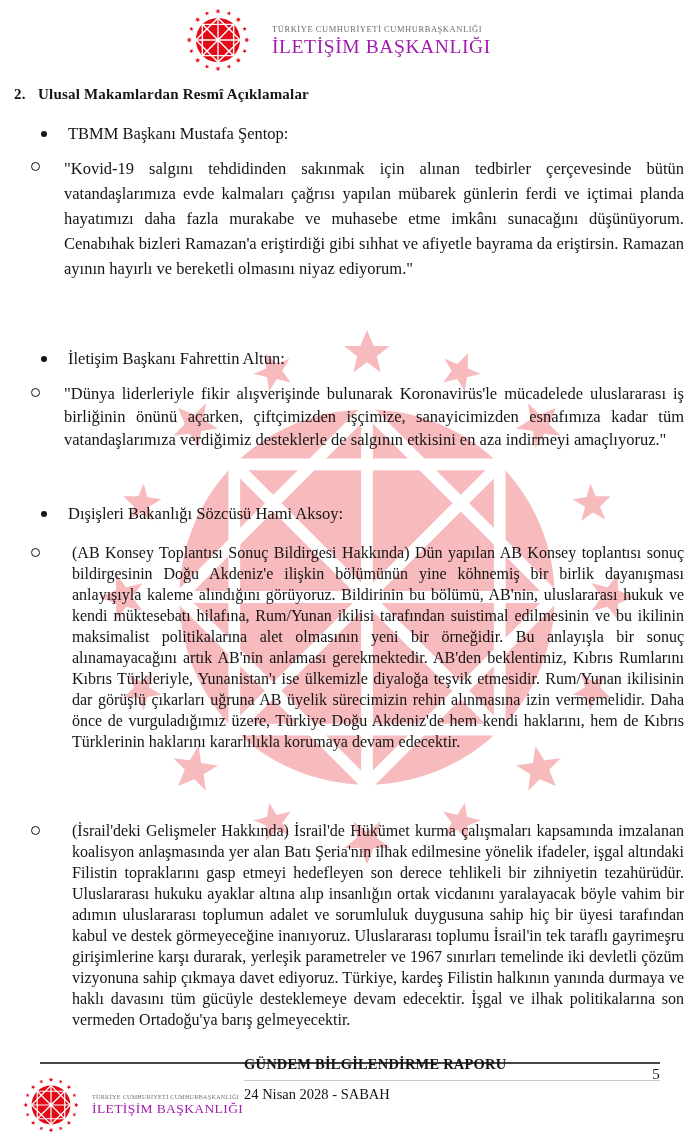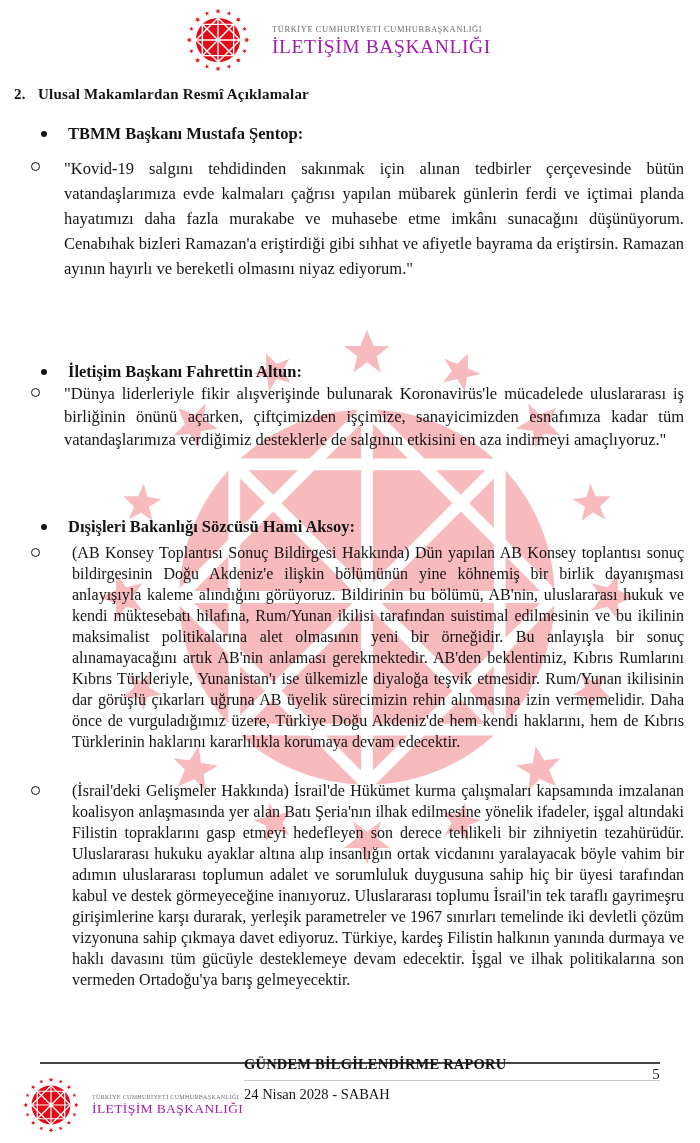--- a/index.html
+++ b/index.html
@@ -26,43 +26,43 @@
   .brand-bottom{
     font-size:19.5px;letter-spacing:0.6px;color:#a21caf;white-space:nowrap;margin-top:2px;
   }
   
   .content{position:absolute;inset:0;z-index:2;}
   h1.doc-heading{
     position:absolute;left:14px;top:86px;margin:0;
     font-size:15px;font-weight:bold;letter-spacing:0.2px;
   }
   h1 .h-num{display:inline-block;width:24px;}
-  .label{position:absolute;left:40px;font-weight:bold;font-size:16.5px;}
+  .label{position:absolute;left:40px;font-weight:normal;font-size:16.5px;}
   .label .disc{
     position:absolute;left:1px;top:7px;width:6px;height:6px;border-radius:50%;background:#141414;
   }
   .label .label-text{margin-left:28px;}
   .para{position:absolute;left:30px;width:654px;}
   .para .ring{
     position:absolute;left:1px;top:6px;width:7px;height:7px;border-radius:50%;
     border:1.3px solid #141414;background:transparent;
   }
   .para .para-text{
     display:block;margin-left:34px;text-align:justify;
   }
   .lh25 .para-text{font-size:16.5px;line-height:25px;}
   .lh23 .para-text{font-size:16.5px;line-height:23px;}
   .lh21 .para-text{font-size:16px;line-height:21px;margin-left:42px;}
   .pos-label1{top:124px;}
   .pos-para1{top:156px;}
-  .pos-label2{top:362px;}
+  .pos-label2{top:349px;}
   .pos-para2{top:382px;}
-  .pos-label3{top:517px;}
+  .pos-label3{top:504px;}
   .pos-para3a{top:542px;}
-  .pos-para3b{top:780px;}
+  .pos-para3b{top:820px;}
   
   .footer-rule{
     position:absolute;left:40px;top:1062px;width:620px;height:2px;background:#454545;z-index:2;
   }
   .page-number{
     position:absolute;left:646px;top:1066px;width:20px;text-align:center;
     font-size:15px;z-index:2;
   }
   .footer-brand{position:absolute;left:22px;top:1076px;display:flex;align-items:center;z-index:2;}
   .footer-brand .logo{width:58px;height:58px;flex:0 0 58px;}

